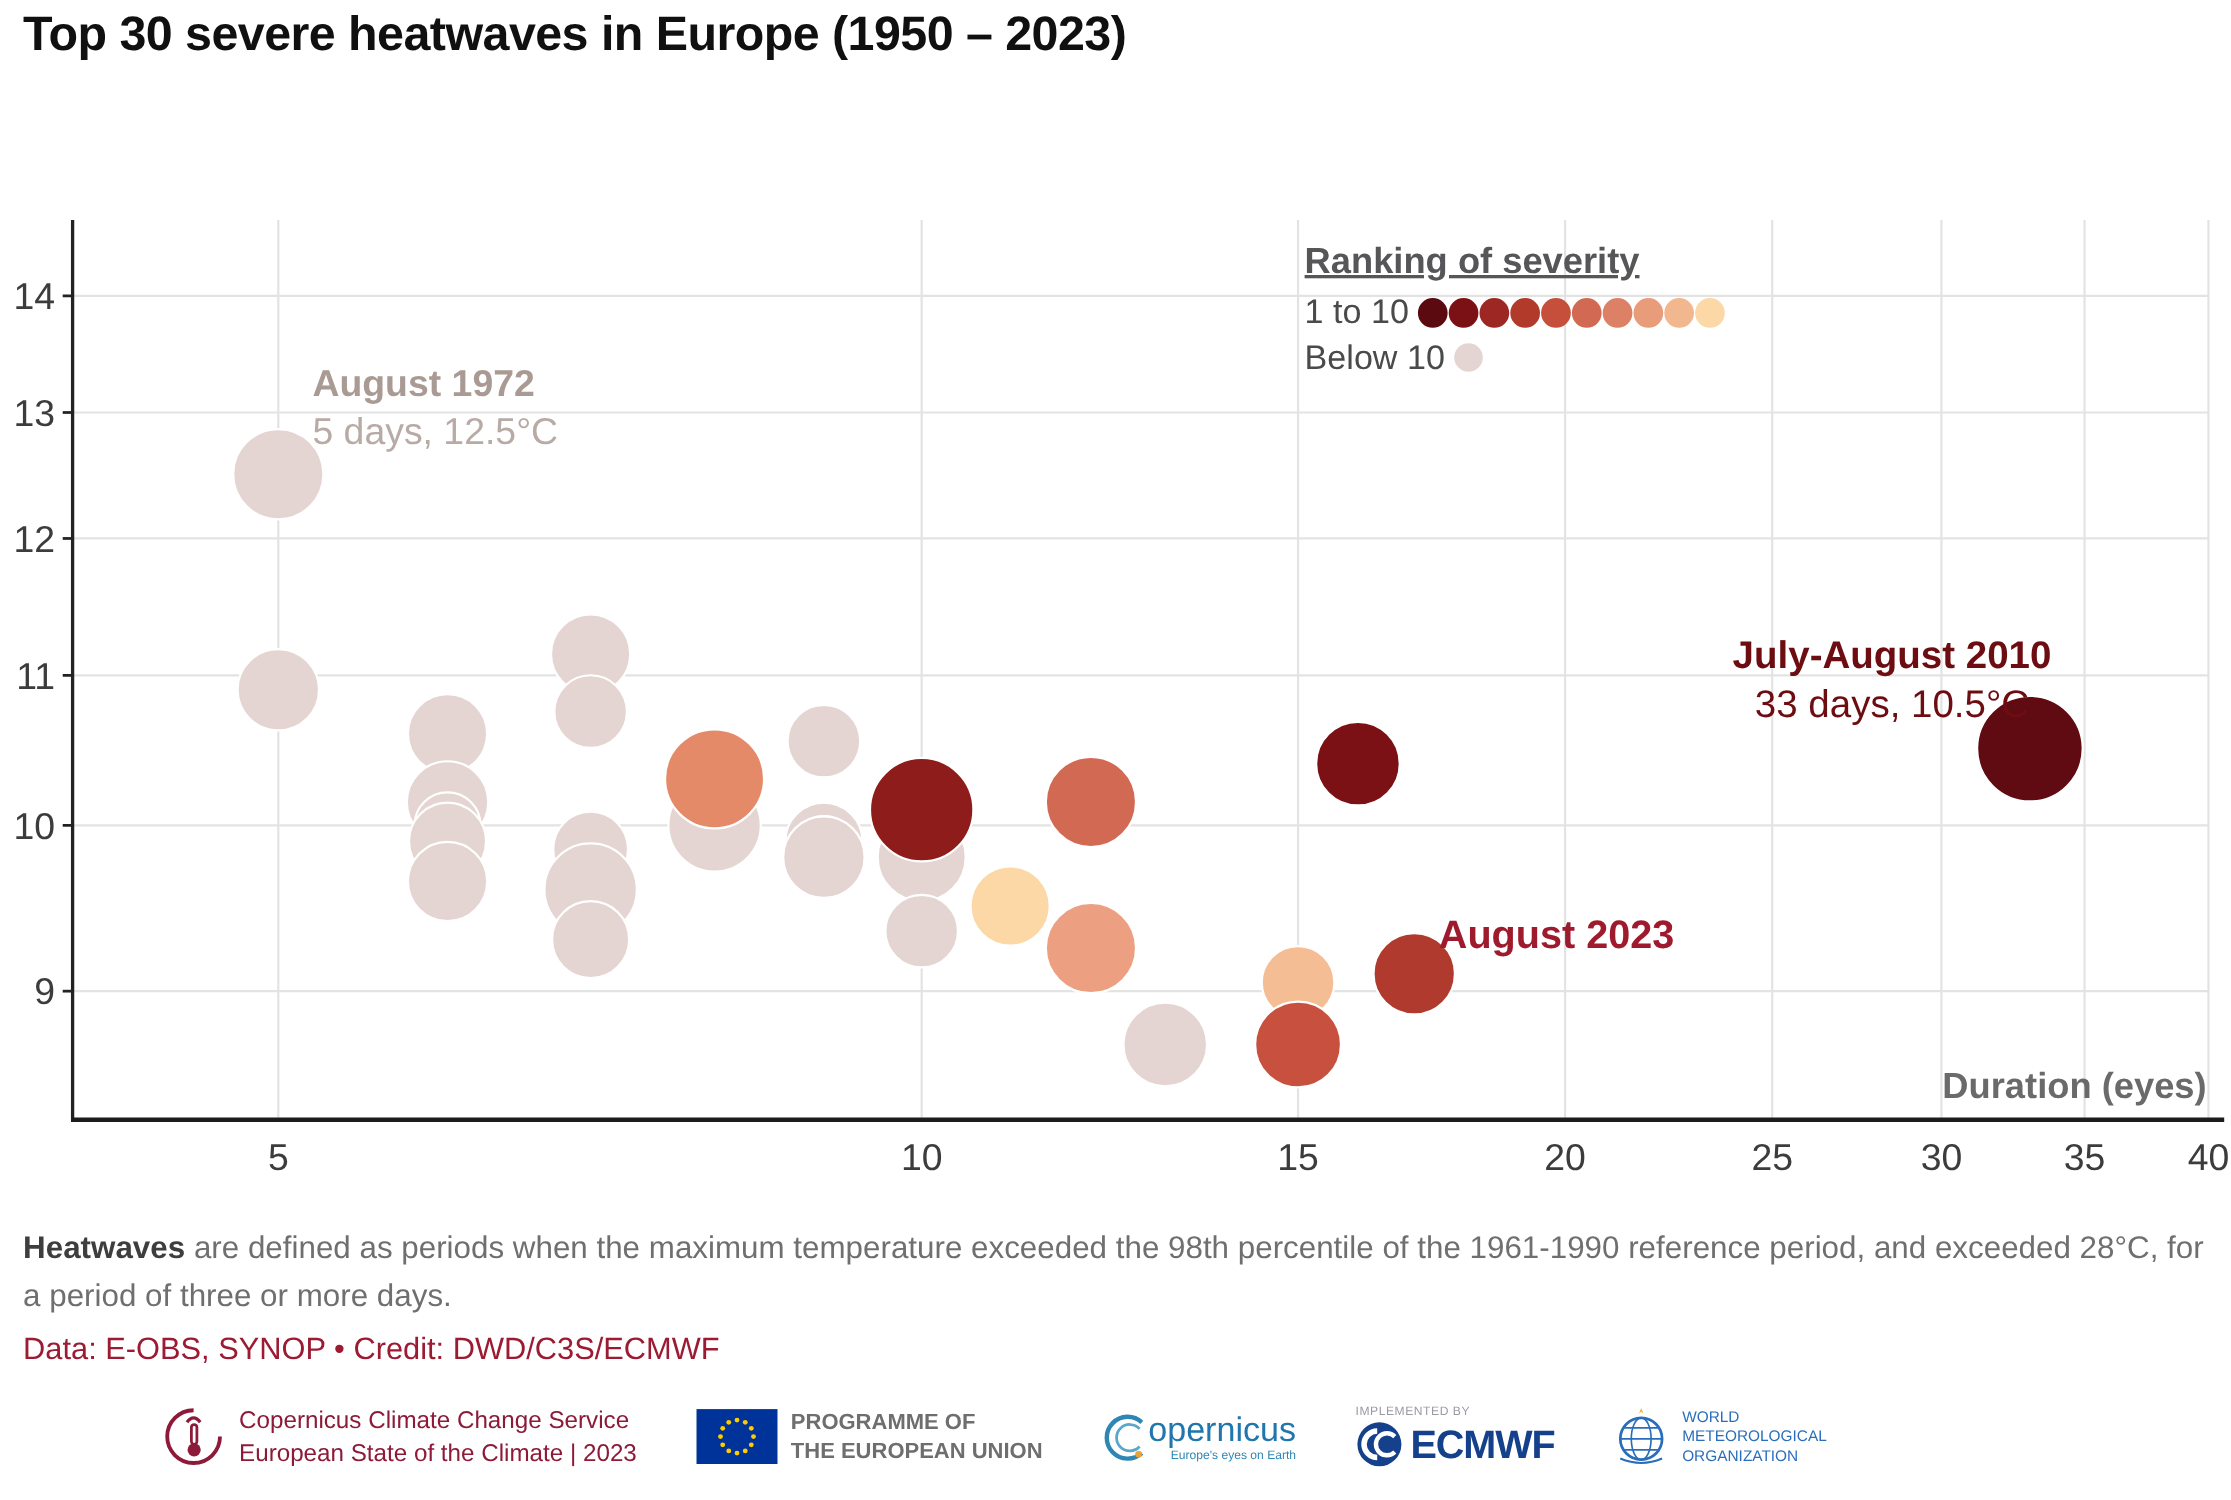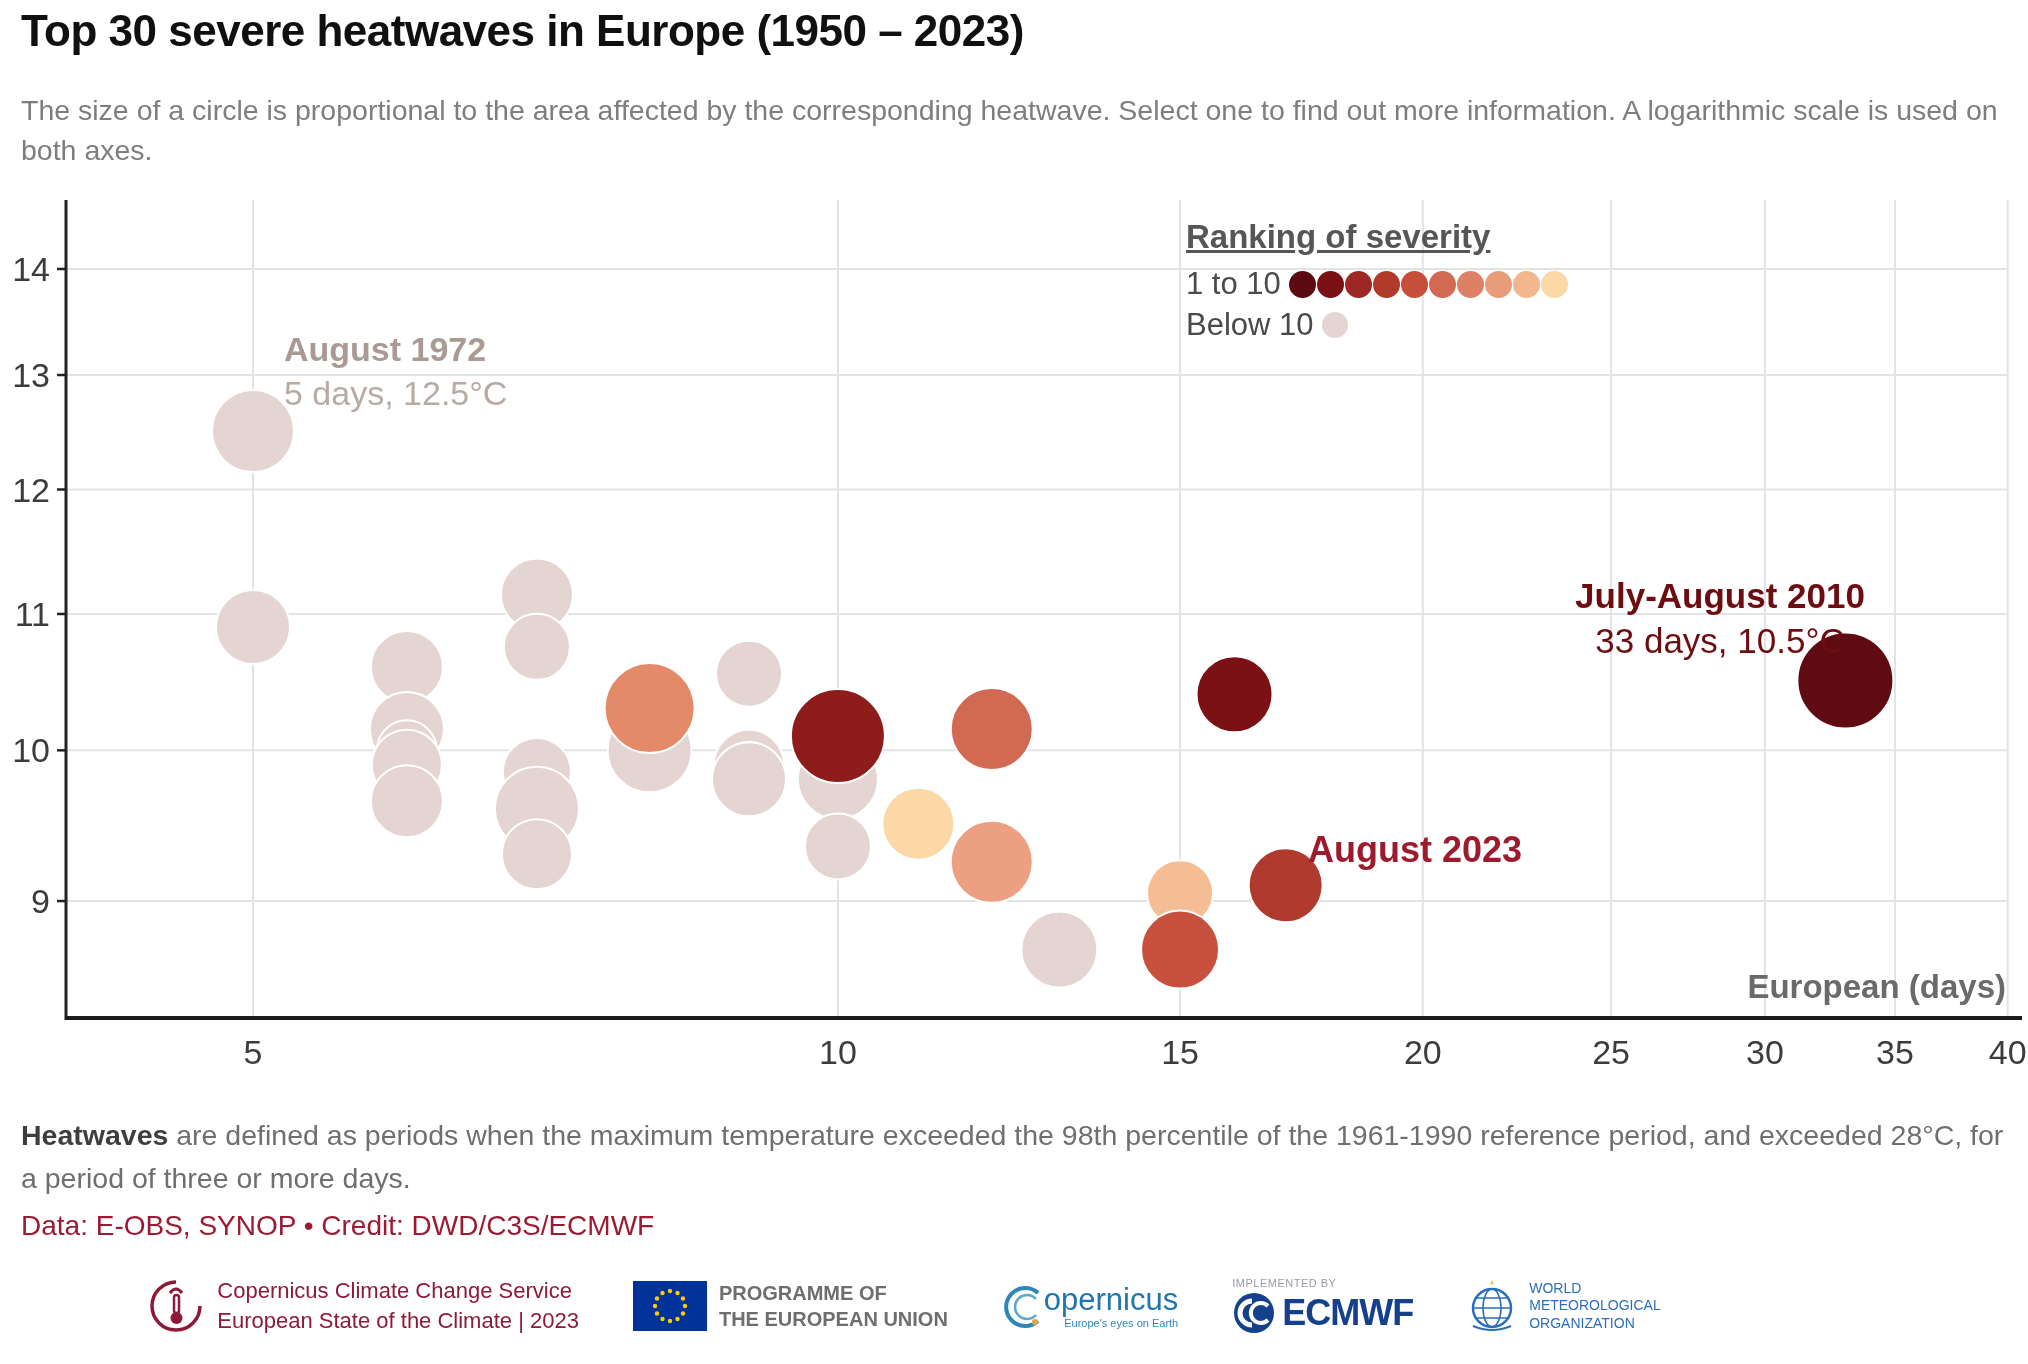--- a/index.html
+++ b/index.html
@@ -40,21 +40,20 @@
   .ecmwf-row{display:flex;align-items:center;gap:6px;}
   .ecmwf-word{font-size:36px;font-weight:bold;color:#15418c;letter-spacing:-1px;}
   .wmo-text{font-size:14px;color:#2a6ebb;line-height:1.25;white-space:pre-line;}
 </style>
 </head>
 <body>
 
 <div id="stage">
 
   <div class="title">Top 30 severe heatwaves in Europe (1950 – 2023)</div>
-  <div class="subtitle">The size of a circle is proportional to the area affected by the corresponding heatwave. Select one to find out more information. A logarithmic scale is used on both axes.</div>
 
   <svg id="chart-svg" width="2028" height="1100">
       <line x1="253" y1="200" x2="253" y2="1018" stroke="#e3e3e3" stroke-width="2"></line>
       <line x1="837.9012815751154" y1="200" x2="837.9012815751154" y2="1018" stroke="#e3e3e3" stroke-width="2"></line>
       <line x1="1180.046597920304" y1="200" x2="1180.046597920304" y2="1018" stroke="#e3e3e3" stroke-width="2"></line>
       <line x1="1422.802563150231" y1="200" x2="1422.802563150231" y2="1018" stroke="#e3e3e3" stroke-width="2"></line>
       <line x1="1611.0987184248847" y1="200" x2="1611.0987184248847" y2="1018" stroke="#e3e3e3" stroke-width="2"></line>
       <line x1="1764.9478794954193" y1="200" x2="1764.9478794954193" y2="1018" stroke="#e3e3e3" stroke-width="2"></line>
       <line x1="1895.025491747701" y1="200" x2="1895.025491747701" y2="1018" stroke="#e3e3e3" stroke-width="2"></line>
       <line x1="2007.7038447253465" y1="200" x2="2007.7038447253465" y2="1018" stroke="#e3e3e3" stroke-width="2"></line>
@@ -111,21 +110,21 @@
       <circle cx="991.7504426456505" cy="861.8585348563468" r="41" fill="#eca081" stroke="#ffffff" stroke-width="2"></circle>
       <circle cx="649.6051263004617" cy="708.0435843198828" r="45" fill="#e58a68" stroke="#ffffff" stroke-width="2"></circle>
       <circle cx="991.7504426456505" cy="729.0302593297508" r="41" fill="#d26a53" stroke="#ffffff" stroke-width="2"></circle>
       <circle cx="1180.046597920304" cy="949.552984372991" r="39" fill="#c8503e" stroke="#ffffff" stroke-width="2"></circle>
       <circle cx="1285.6635358131016" cy="885.2470561930381" r="37" fill="#b13a2e" stroke="#ffffff" stroke-width="2"></circle>
       <circle cx="837.9012815751154" cy="736.0947972586953" r="47" fill="#8d1c1b" stroke="#ffffff" stroke-width="2"></circle>
       <circle cx="1234.5064078755772" cy="694.221582848538" r="38" fill="#7b1015" stroke="#ffffff" stroke-width="2"></circle>
       <circle cx="1845.373866757851" cy="680.5318513623442" r="48" fill="#600b11" stroke="#ffffff" stroke-width="2"></circle>
     </svg>
 
-  <div class="xtitle">European (days)</div>
+  <div class="xtitle">Duration (eyes)</div>
 
   <div class="legend-title">Ranking of severity</div>
   <div class="legend-row r1">
     <span>1 to 10</span>
     <span class="ramp" id="ramp-dots">
         <span class="dot" style="background: rgb(91, 10, 16);"></span>
         <span class="dot" style="background: rgb(124, 17, 21);"></span>
         <span class="dot" style="background: rgb(157, 40, 35);"></span>
         <span class="dot" style="background: rgb(178, 58, 43);"></span>
         <span class="dot" style="background: rgb(198, 79, 60);"></span>

